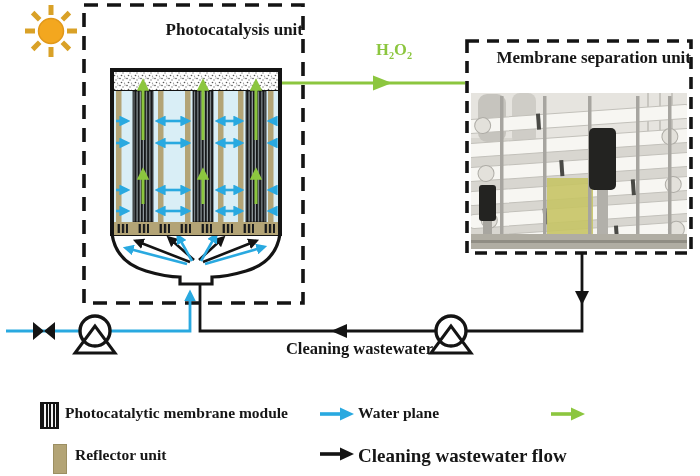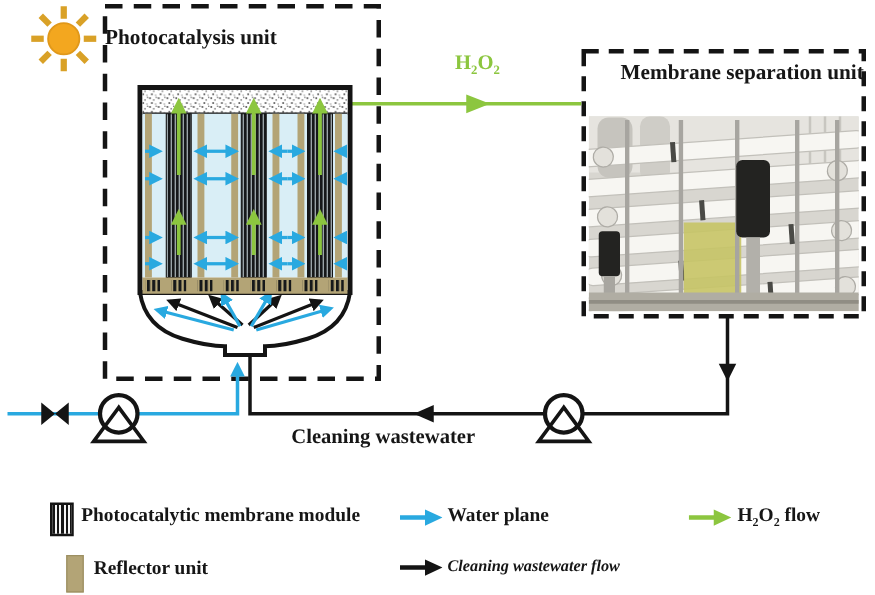--- a/index.html
+++ b/index.html
@@ -205,46 +205,45 @@
       <line x1="0" y1="-16" x2="0" y2="-26" transform="rotate(135)"></line>
       <line x1="0" y1="-16" x2="0" y2="-26" transform="rotate(180)"></line>
       <line x1="0" y1="-16" x2="0" y2="-26" transform="rotate(225)"></line>
       <line x1="0" y1="-16" x2="0" y2="-26" transform="rotate(270)"></line>
       <line x1="0" y1="-16" x2="0" y2="-26" transform="rotate(315)"></line>
     </g>
     <circle r="12.5" fill="#f3a71f" stroke="#e0981a" stroke-width="1.5"></circle>
   </g>
 </svg>
 
-<div class="lbl" style="left:84px;top:21px;width:219px;text-align:left;font-size:17px;">Photocatalysis unit</div>
+<div class="lbl" style="left:84px;top:21px;width:219px;text-align:right;font-size:17px;">Photocatalysis unit</div>
 
 <div class="lbl" style="left:467px;top:49px;width:224px;text-align:right;font-size:17px;">Membrane separation unit</div>
 
-<div class="lbl green" style="left:352px;top:41px;width:60px;text-align:center;font-size:16.5px;"><span>H</span><sub>2</sub><span>O</span><sub>2</sub></div>
-
-<div class="lbl" style="left:233px;top:340px;width:200px;text-align:left;font-size:16.5px;">Cleaning wastewater</div>
+<div class="lbl green" style="left:352px;top:41px;width:60px;font-size:16.5px;"><span>H</span><sub>2</sub><span>O</span><sub>2</sub></div>
+
+<div class="lbl" style="left:233px;top:340px;width:200px;text-align:right;font-size:16.5px;">Cleaning wastewater</div>
 
 <div class="swatch" style="left:40px;top:402px;width:15px;height:23px;border:2px solid #141414;
             background:repeating-linear-gradient(90deg,#141414 0 2px,#f5f5f5 2px 3.6px);"></div>
 <div class="lbl" style="left:65px;top:404px;font-size:15.5px;">Photocatalytic membrane module</div>
 
 <svg class="legend-arrow" style="left:320px;top:407px;" width="34" height="14">
   <line x1="0" y1="7" x2="21" y2="7" stroke="#29a9e0" stroke-width="3.6"></line>
   <polygon points="20,0.5 20,13.5 34,7" fill="#29a9e0"></polygon>
 </svg>
 <div class="lbl" style="left:358px;top:404px;font-size:15.5px;">Water plane</div>
 
 <svg class="legend-arrow" style="left:551px;top:407px;" width="34" height="14">
   <line x1="0" y1="7" x2="21" y2="7" stroke="#8cc63f" stroke-width="3.6"></line>
   <polygon points="20,0.5 20,13.5 34,7" fill="#8cc63f"></polygon>
 </svg>
-<div class="lbl" style="left:590px;top:404px;font-size:15.5px;"><span>H</span><sub>2</sub><span>O</span><sub>2</sub><span> flow</span></div>
 
 <div class="swatch" style="left:53px;top:444px;width:12px;height:28px;background:#b3a476;border:1.5px solid #9c8f62;"></div>
 <div class="lbl" style="left:75px;top:446px;font-size:15.5px;">Reflector unit</div>
 
 <svg class="legend-arrow" style="left:320px;top:447px;" width="34" height="14">
   <line x1="0" y1="7" x2="21" y2="7" stroke="#141414" stroke-width="3.6"></line>
   <polygon points="20,0.5 20,13.5 34,7" fill="#141414"></polygon>
 </svg>
-<div class="lbl" style="left:358px;top:446px;font-size:13px;font-style:italic;">Cleaning wastewater flow</div>
+<div class="lbl" style="left:358px;top:446px;font-size:19px;">Cleaning wastewater flow</div>
 
 </div>
 
 </body></html>

